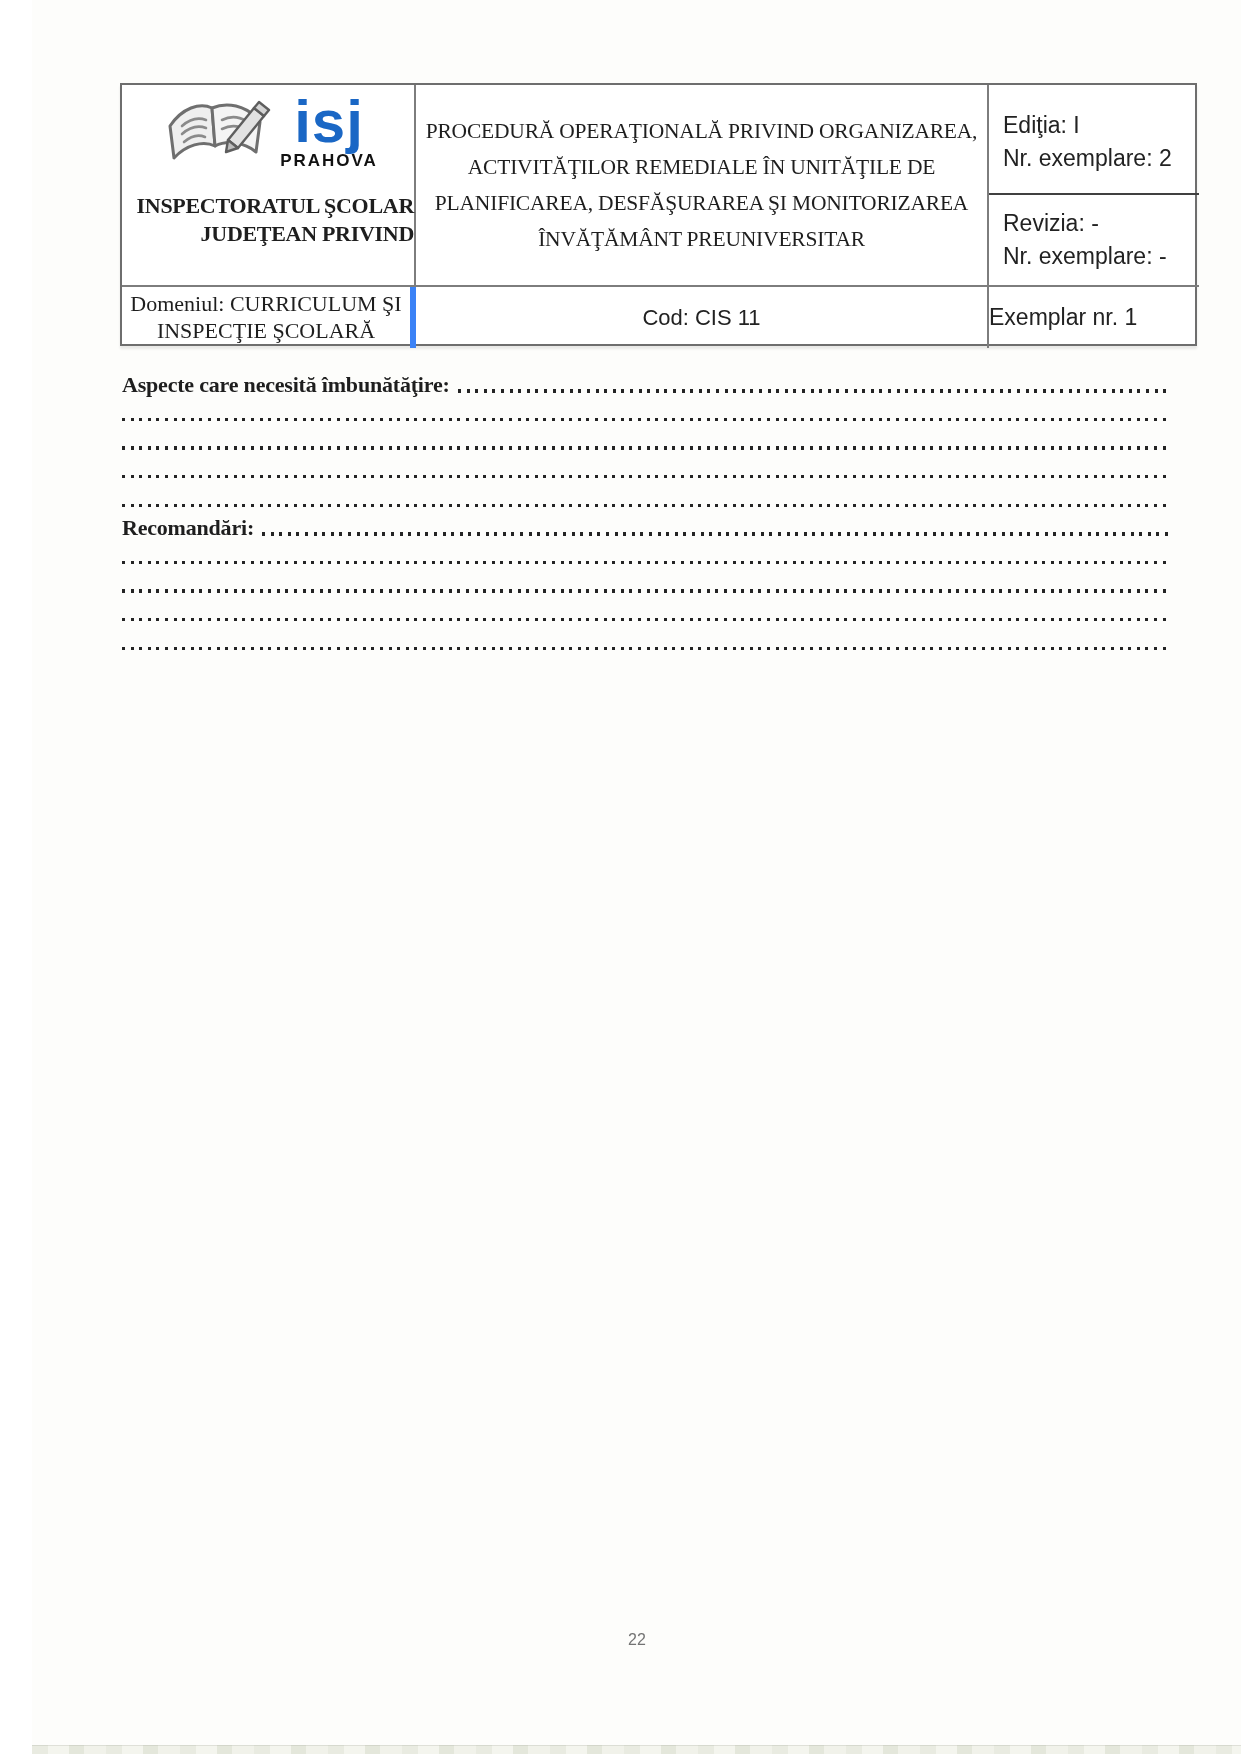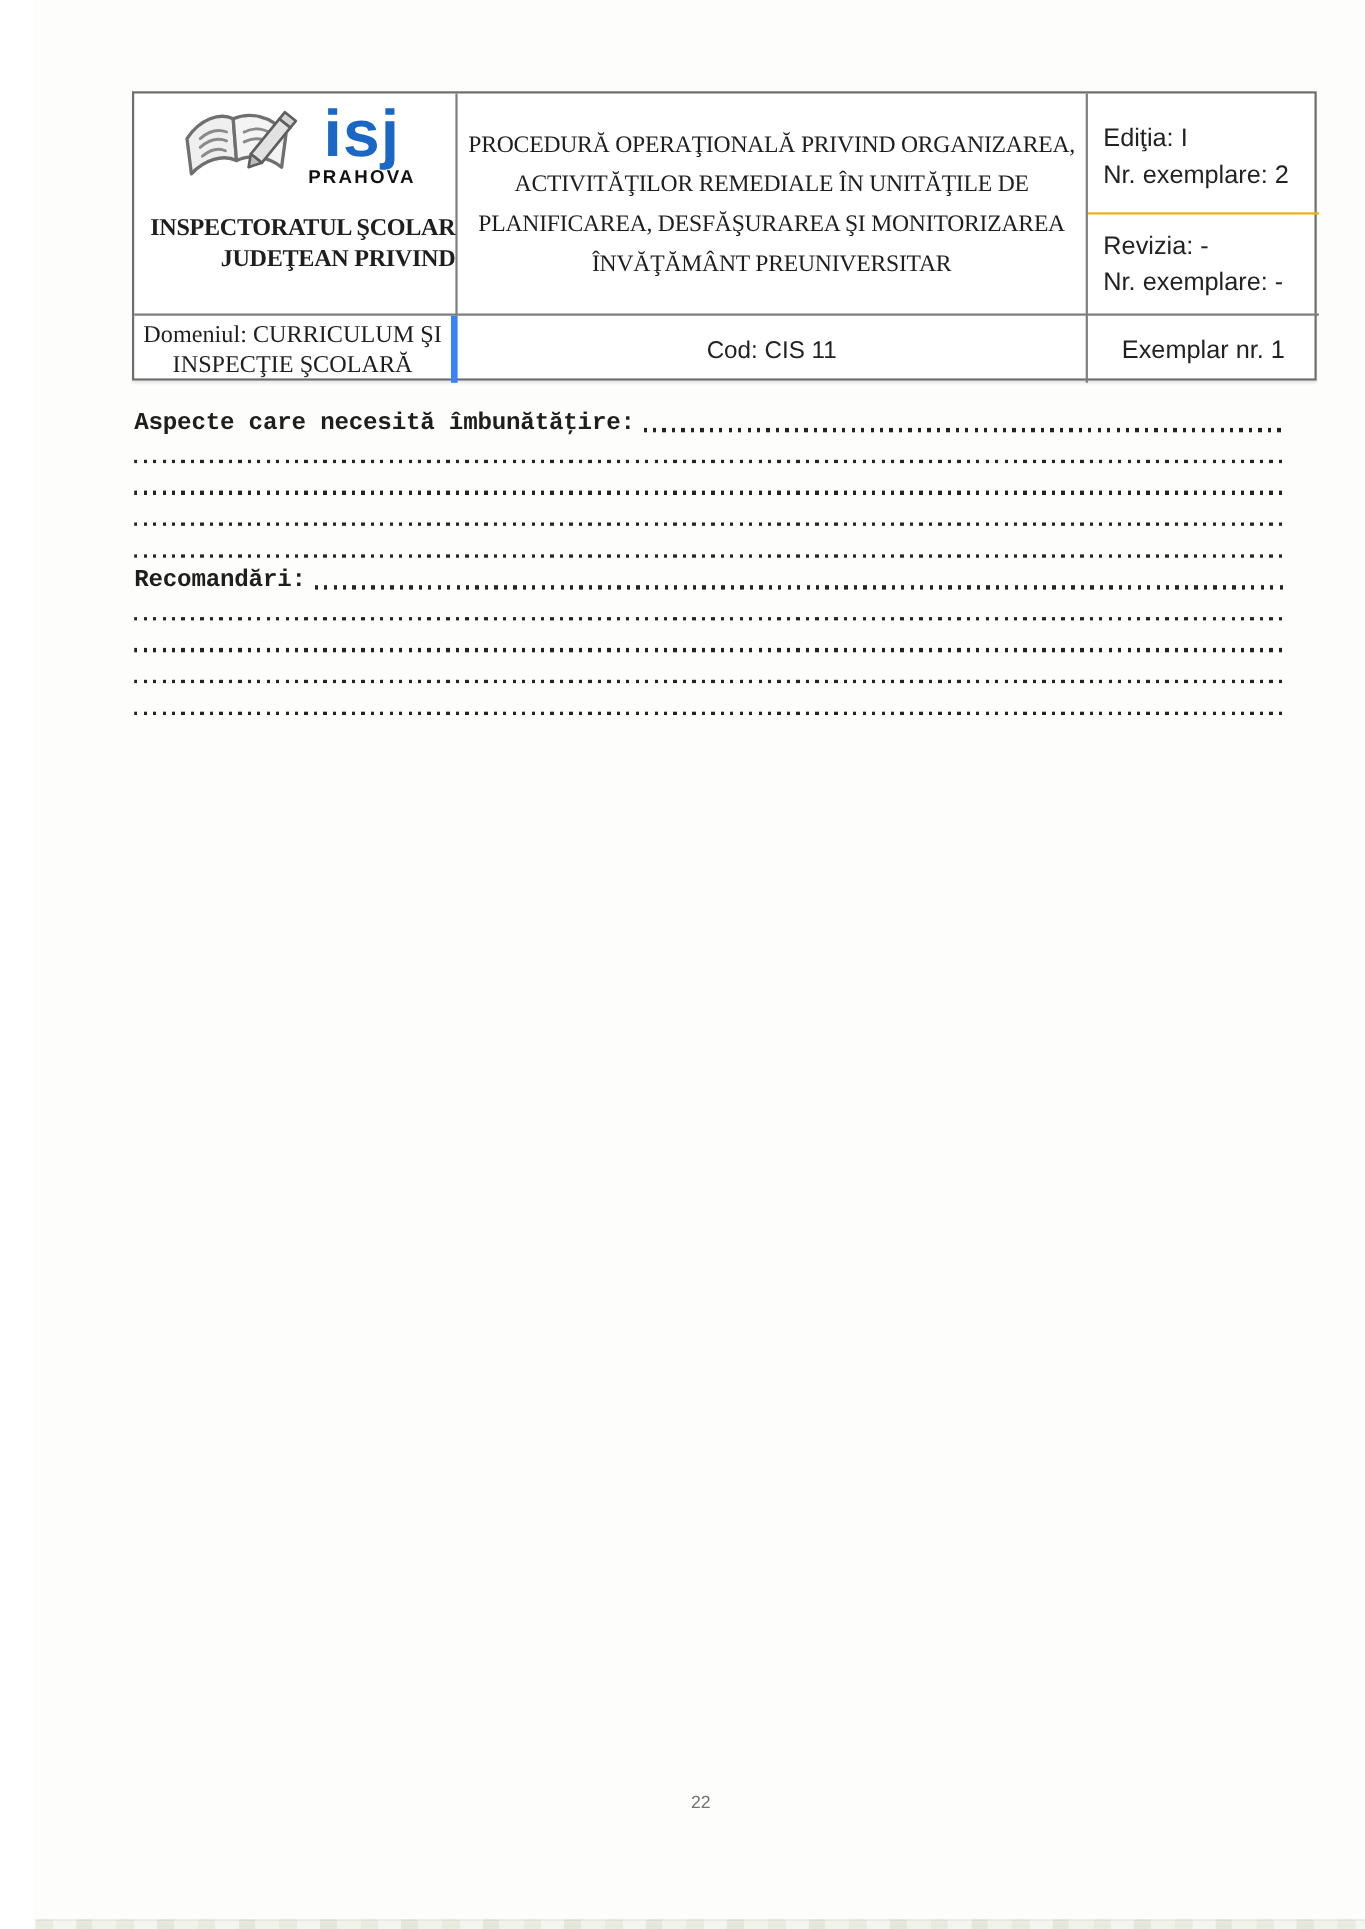--- a/index.html
+++ b/index.html
@@ -34,25 +34,25 @@
     grid-template-rows:110px 92px 61px;
     border:2px solid #6e6e6e;
     box-sizing:border-box;
     background:#fff;
     box-shadow:0 3px 2px rgba(90,90,90,.12);
   }
   .hdr-table > div{box-sizing:border-box;}
   .cell-logo{grid-column:1;grid-row:1/3;border-right:2px solid #7d7d7d;border-bottom:2px solid #7d7d7d;padding-top:7px;}
   .cell-title{grid-column:2;grid-row:1/3;border-right:2px solid #7d7d7d;border-bottom:2px solid #7d7d7d;
     display:flex;flex-direction:column;justify-content:center;align-items:center;text-align:center;}
-  .cell-editie{grid-column:3;grid-row:1;border-bottom:2px solid #eab308;padding:24px 6px 16px 14px;}
+  .cell-editie{grid-column:3;grid-row:1;border-bottom:2px solid #404040;padding:24px 6px 16px 14px;}
   .cell-revizie{grid-column:3;grid-row:2;border-bottom:2px solid #7d7d7d;padding:12px 6px 0 14px;}
   .cell-domeniu{grid-column:1;grid-row:3;border-right:6px solid #3b82f6;text-align:center;padding-top:3px;}
   .cell-cod{grid-column:2;grid-row:3;border-right:2px solid #7d7d7d;display:flex;align-items:center;justify-content:center;}
-  .cell-exemplar{grid-column:3;grid-row:3;display:flex;align-items:center;padding-left:0;justify-content:center;}
+  .cell-exemplar{grid-column:3;grid-row:3;display:flex;align-items:center;padding-left:0;}
 
   .logo-row{display:flex;align-items:flex-start;justify-content:center;gap:6px;}
   .isj-block{display:flex;flex-direction:column;align-items:center;margin-top:2px;}
   .isj-acronym{
     font-family:"Liberation Sans", sans-serif;font-weight:bold;
     font-size:60px;line-height:56px;color:#1a67c5;letter-spacing:1px;
   }
   .isj-region{
     font-family:Liberation Sans, sans-serif;font-weight:bold;
     font-size:17px;letter-spacing:2px;color:#111;margin-top:1px;
@@ -62,21 +62,21 @@
     margin-top:16px;letter-spacing:-0.3px;white-space:nowrap;
   }
   .doc-title{font-size:21.5px;line-height:36px;font-weight:normal;letter-spacing:-0.2px;}
   .sans-cell{font-family:"Liberation Sans", sans-serif;font-size:23px;line-height:33px;color:#222;}
   .domain-text{font-size:22px;line-height:27px;}
   .cod-text{font-family:"Liberation Sans", sans-serif;font-size:22px;color:#222;}
   .exemplar-text{font-family:"Liberation Sans", sans-serif;font-size:23px;color:#222;}
 
   
   .body-block{position:absolute;left:90px;top:369px;width:1046px;}
-  .line{height:28.6px;display:flex;align-items:flex-end;font-family:Liberation Mono, monospace;}
+  .line{height:28.6px;display:flex;align-items:flex-end;}
   .line .label{
     font-weight:bold;font-size:22px;line-height:26px;white-space:nowrap;
     padding-right:8px;letter-spacing:-0.2px;
   }
   .dots{
     flex:1;height:3.4px;margin-bottom:5px;
     background:repeating-linear-gradient(90deg,#242424 0 3px, transparent 3px 8.6px);
   }
 
   .page-number{

